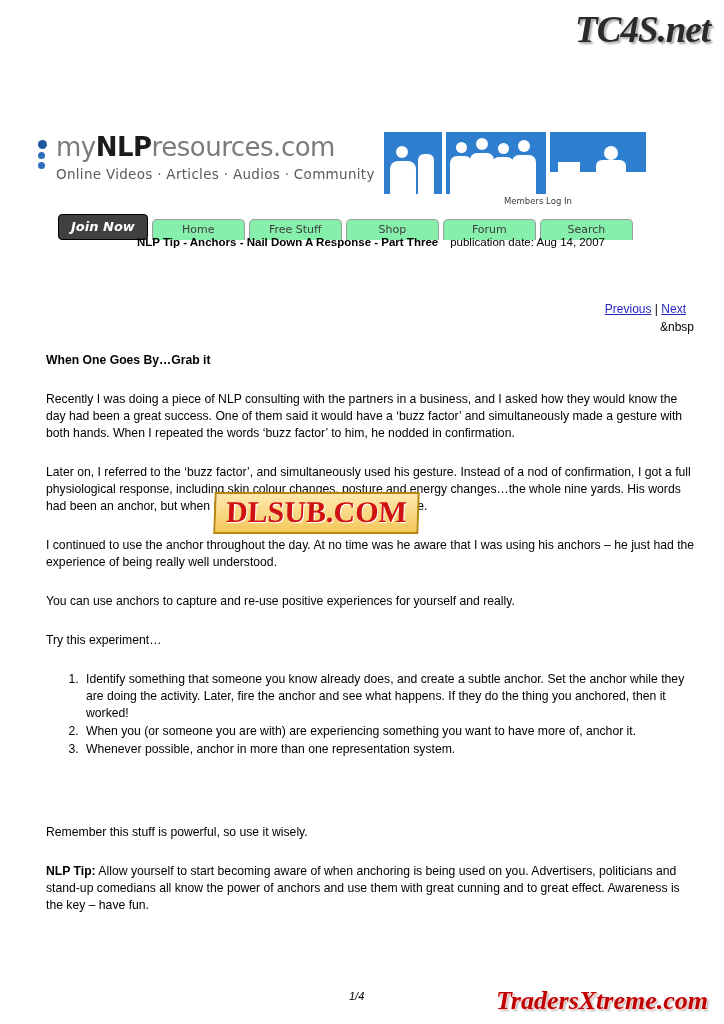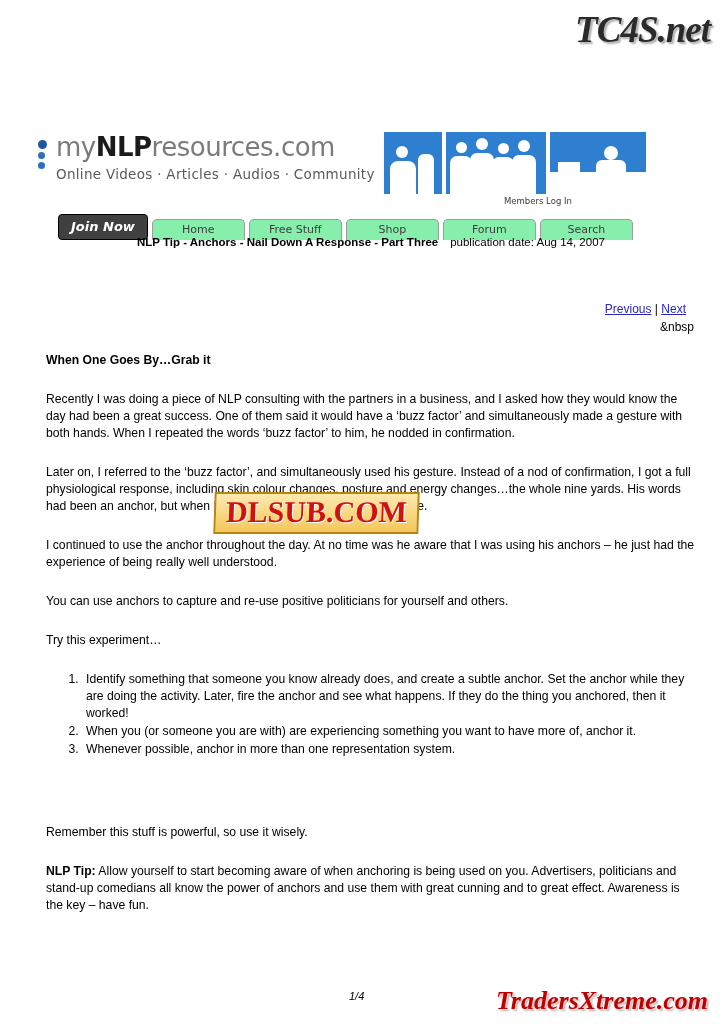--- a/index.html
+++ b/index.html
@@ -342,21 +342,21 @@
   <a>Next</a>
 </div>
 <div class="nbsp-line">&amp;nbsp</div>
 
 <div class="content">
   <h2>When One Goes By…Grab it</h2>
 
   <p>Recently I was doing a piece of NLP consulting with the partners in a business, and I asked how they would know the day had been a great success. One of them said it would have a ‘buzz factor’ and simultaneously made a gesture with both hands. When I repeated the words ‘buzz factor’ to him, he nodded in confirmation.</p>
   <p>Later on, I referred to the ‘buzz factor’, and simultaneously used his gesture. Instead of a nod of confirmation, I got a full physiological response, including skin colour changes, posture and energy changes…the whole nine yards. His words had been an anchor, but when I used the gesture, I got a full response.</p>
   <p>I continued to use the anchor throughout the day. At no time was he aware that I was using his anchors – he just had the experience of being really well understood.</p>
-  <p>You can use anchors to capture and re-use positive politicians for yourself and others.</p>
+  <p>You can use anchors to capture and re-use positive experiences for yourself and really.</p>
   <p>Try this experiment…</p>
 
   <ol>
     <li>Identify something that someone you know already does, and create a subtle anchor. Set the anchor while they are doing the activity. Later, fire the anchor and see what happens. If they do the thing you anchored, then it worked!</li>
     <li>When you (or someone you are with) are experiencing something you want to have more of, anchor it.</li>
     <li>Whenever possible, anchor in more than one representation system.</li>
   </ol>
 
   <div class="spacer-block"></div>
 

